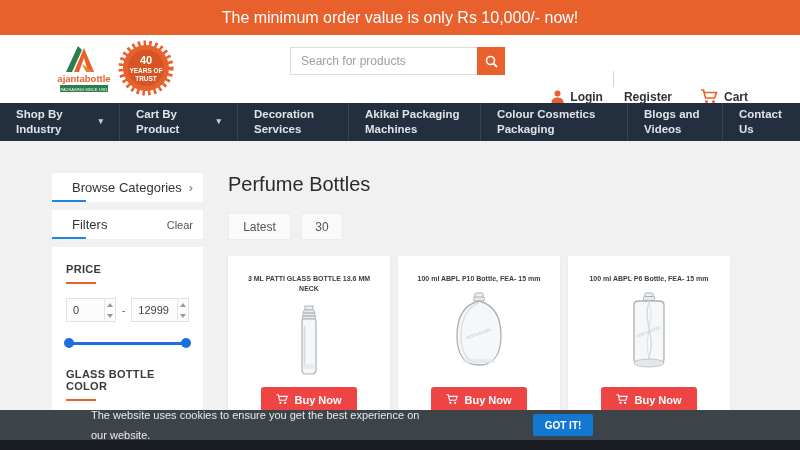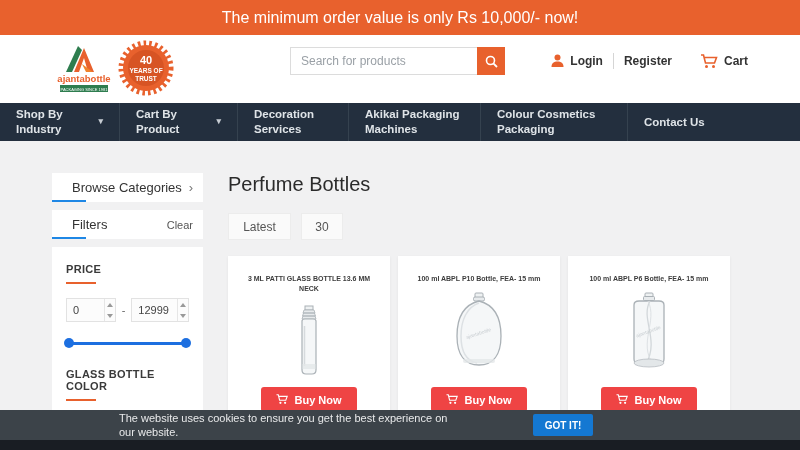--- a/index.html
+++ b/index.html
@@ -16,21 +16,21 @@
   .logo svg { width:100%; height:100%; }
   .trust-badge { position:absolute; left:118px; top:5px; width:56px; height:56px; }
   .search-wrap { position:absolute; left:290px; top:12px; width:215px; height:28px; display:flex; }
   .search-input { flex:1; border:1px solid #dcdcdc; border-right:none; padding:0 10px;
                   font-size:12px; color:#444; outline:none; font-family:"Liberation Sans",sans-serif; }
   .search-input::placeholder { color:#9aa0a6; }
   .search-btn { width:28px; height:28px; background:#E8612D; border:none; display:flex;
                 align-items:center; justify-content:center; cursor:pointer; }
   .account { position:absolute; right:52px; top:18px; display:flex; align-items:center; gap:10px; }
   .acct-link { display:flex; align-items:center; gap:6px; font-size:12px; font-weight:bold;
-               color:#333; cursor:pointer; }
+               color:#333; cursor:pointer;margin-top:36px; }
   .acct-divider { width:1px; height:16px; background:#d5d5d5; }
   .cart-link { margin-left:18px; }
 
   
   .nav { height:38px; background:#232F3E; display:flex; }
   .nav-item { display:flex; align-items:center; padding:0 16px; color:#dfe4e8; font-size:11.5px;
               font-weight:bold; border-right:1px solid #35424f; cursor:pointer; line-height:1.3; }
   .nav-item:last-child { border-right:none; }
   .nav-item .caret { margin-left:6px; font-size:9px; color:#c7cdd3; }
   .nav-item.w1 { width:120px; } .nav-item.w2 { width:118px; } .nav-item.w3 { width:111px; }
@@ -87,21 +87,21 @@
                 text-align:center; line-height:1.4; }
   .card-img { height:86px; display:flex; align-items:center; justify-content:center; margin-top:4px; }
   .buy-btn { position:absolute; left:50%; transform:translateX(-50%); bottom:12px; width:96px; height:25px;
              background:#ef4444; border:none; border-radius:3px; color:#fff; font-size:11px; font-weight:bold;
              display:flex; align-items:center; justify-content:center; gap:6px; cursor:pointer;
              font-family:"Liberation Sans",sans-serif; }
 
   
   .cookie { position:absolute; left:0; bottom:10px; width:800px; height:30px; background:#3C4349;
             display:flex; align-items:center; z-index:5; }
-  .cookie-text { margin-left:119px; width:345px; font-size:11px; line-height:14px; color:#e9eaeb; }
+  .cookie-text { margin-left:91px; width:345px; font-size:11px; line-height:20px; color:#e9eaeb; }
   .gotit { margin-left:auto; margin-right:207px; width:60px; height:22px; background:#1478D2; border:none;
            color:#fff; font-size:10px; font-weight:bold; border-radius:2px; cursor:pointer;
            font-family:"Liberation Sans",sans-serif; }
   .footer-strip { position:absolute; left:0; bottom:0; width:800px; height:10px; background:#191D23; z-index:4; }
 </style>
 </head>
 <body>
 
 <div class="page">
 
@@ -172,20 +172,23 @@
       <span class="caret">▾</span>
     </div>
     <div class="nav-item w3">
       <span>Decoration Services</span>
     </div>
     <div class="nav-item w4">
       <span>Akikai Packaging Machines</span>
     </div>
     <div class="nav-item w5">
       <span>Colour Cosmetics Packaging</span>
+    </div>
+    <div class="nav-item w6">
+      <span>Blogs and Videos</span>
     </div>
     <div class="nav-item w7">
       <span>Contact Us</span>
     </div>
   </div>
 
   <div class="content">
 
     <div class="sidebar">
       <div class="side-box">

